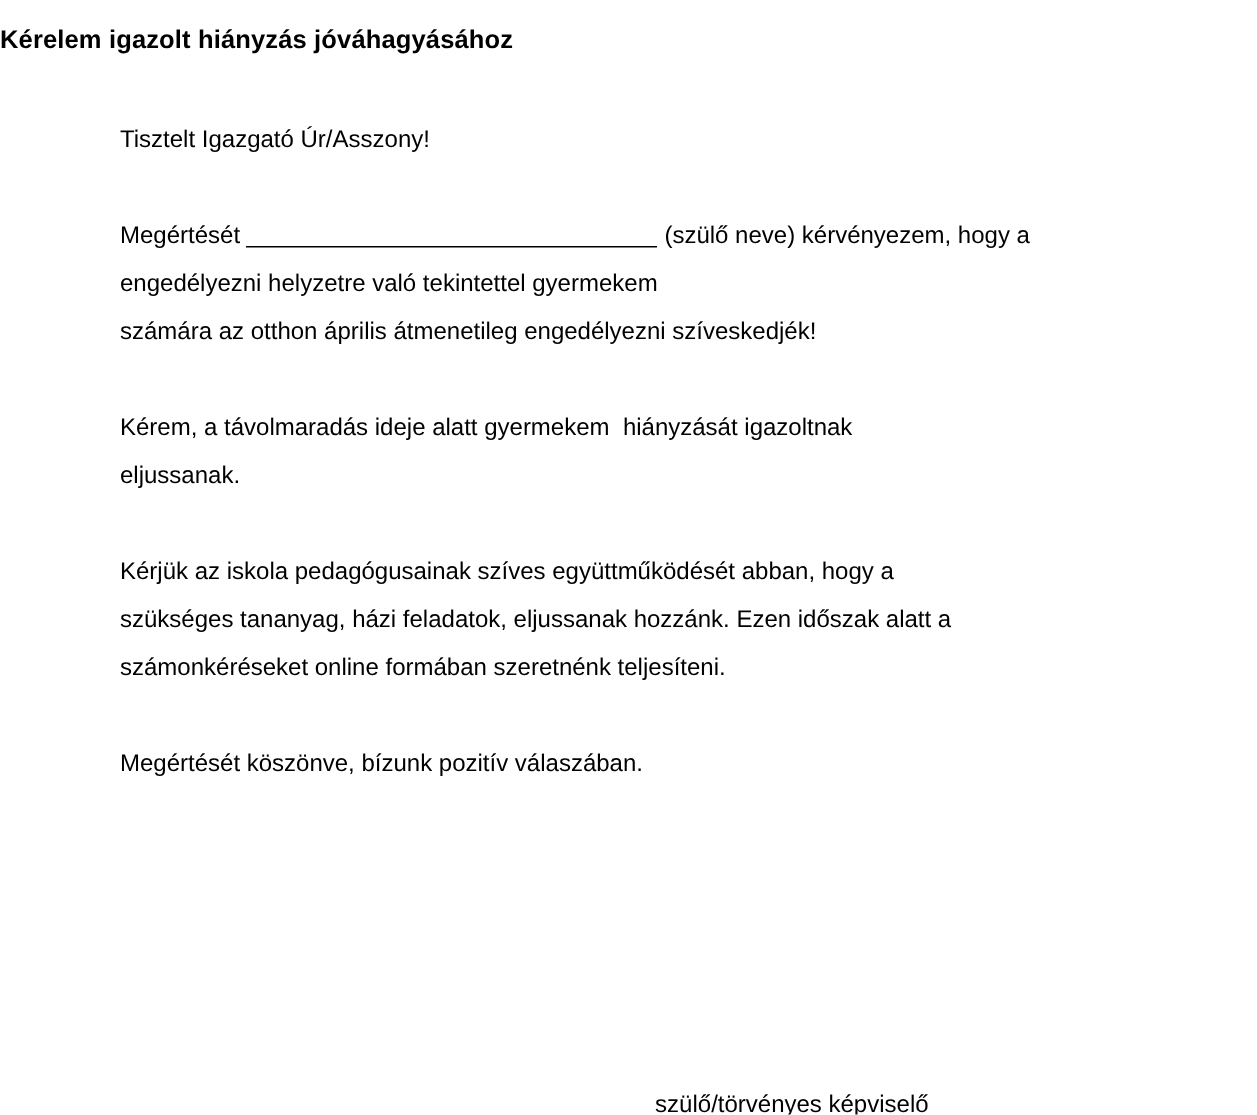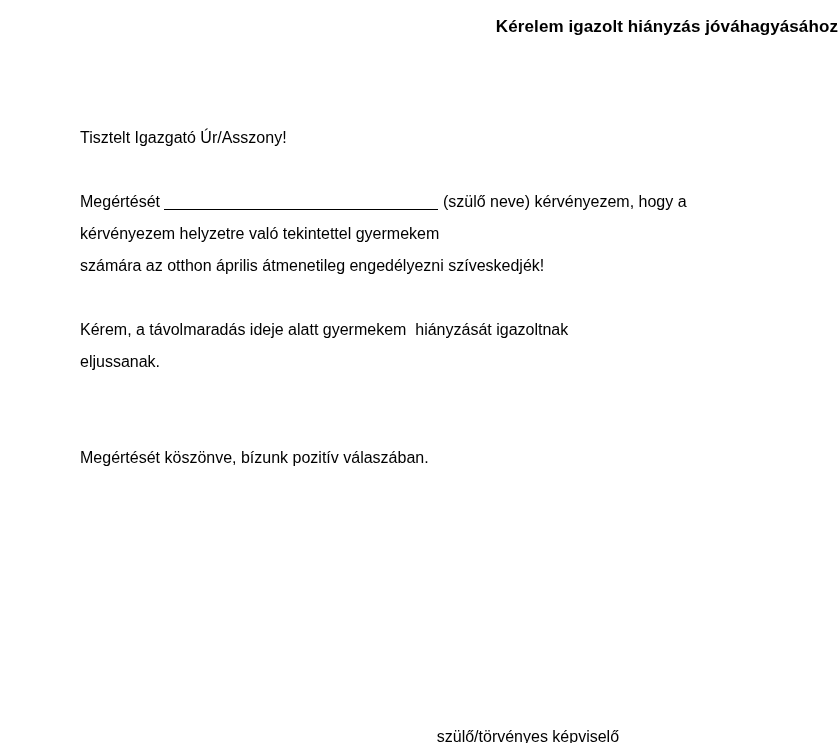--- a/index.html
+++ b/index.html
@@ -23,37 +23,36 @@
     inset: 0;
     background: #ffffff;
   }
 
   
   .doc-title {
     position: absolute;
     top: 16px;
     left: 0;
     width: 838px;
-    text-align: right;
+    text-align: left;
     font-size: 17px;
     font-weight: bold;
     letter-spacing: 0.1px;
     line-height: 22px;
     white-space: pre;
   }
 
   
   .body-block {
     position: absolute;
     left: 80px;
     top: 78px;
     width: 688px;
     font-size: 16px;
     line-height: 32px;
-    margin-top: 44px;
   }
 
   .para {
     margin: 0;
     padding: 0;
   }
 
   
   .gap-1 { height: 32px; }
 
@@ -100,35 +99,40 @@
 
     <div class="para">
       <span class="line">Tisztelt Igazgató Úr/Asszony!</span>
     </div>
 
     <div class="gap-1"></div>
 
     <div class="para">
       <span class="line"><span>Megértését </span><span class="blank blank-long"></span><span> (szülő neve) kérvényezem, hogy a</span></span>
 
-      <span class="line">kérvényezem helyzetre való tekintettel gyermekem</span>
+      <span class="line">engedélyezni helyzetre való tekintettel gyermekem</span>
 
 
       <span class="line">számára az otthon április átmenetileg engedélyezni szíveskedjék!</span>
     </div>
 
     <div class="gap-1"></div>
 
     <div class="para">
       <span class="line">Kérem, a távolmaradás ideje alatt gyermekem  hiányzását igazoltnak</span>
       <span class="line">eljussanak.</span>
     </div>
 
     <div class="gap-1"></div>
 
+    <div class="para">
+      <span class="line">Kérjük az iskola pedagógusainak szíves együttműködését abban, hogy a</span>
+      <span class="line">szükséges tananyag, házi feladatok, eljussanak hozzánk. Ezen időszak alatt a</span>
+      <span class="line">számonkéréseket online formában szeretnénk teljesíteni.</span>
+    </div>
 
     <div class="gap-1"></div>
 
     <div class="para">
       <span class="line">Megértését köszönve, bízunk pozitív válaszában.</span>
     </div>
 
     <div class="gap-1"></div>
 
 

